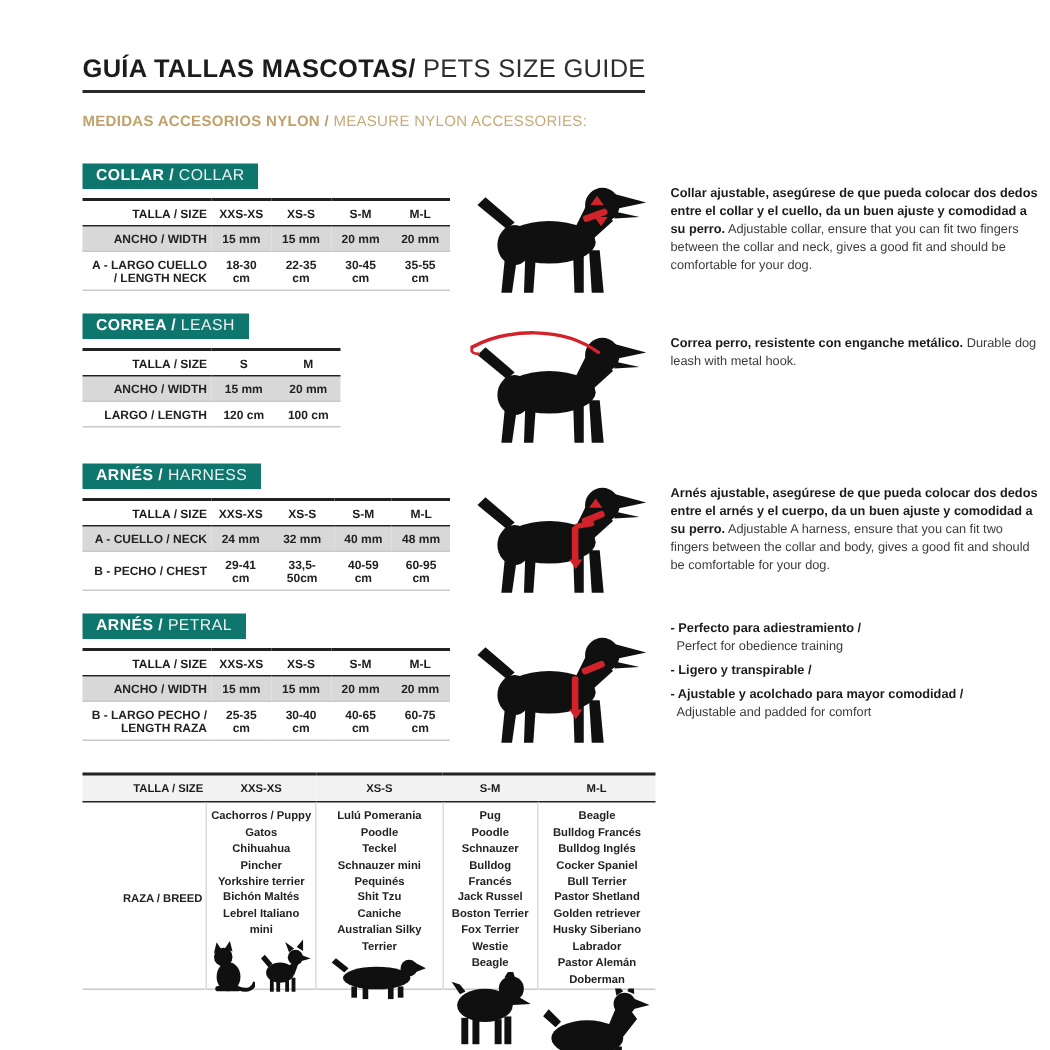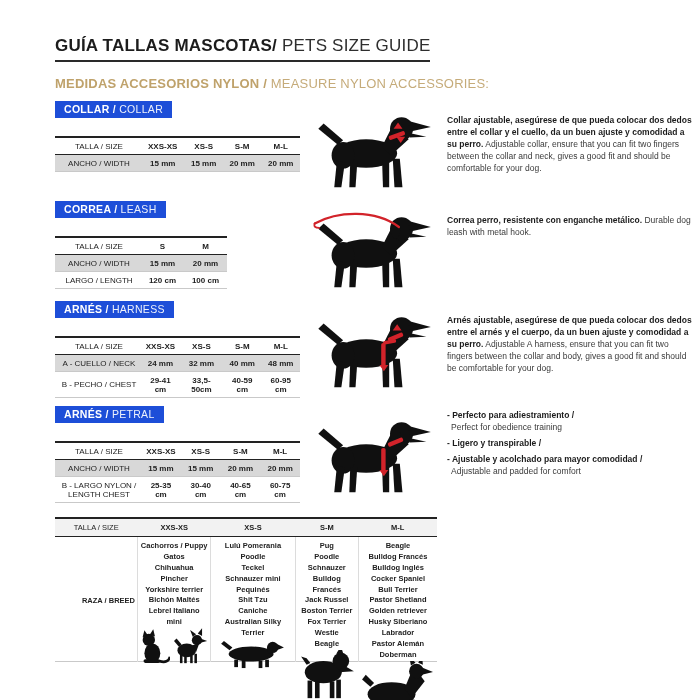--- a/index.html
+++ b/index.html
@@ -8,43 +8,43 @@
     font-family:"Liberation Sans",sans-serif;color:#1c1c1c;
     -webkit-font-smoothing:antialiased;
   }
   .page{padding:36px 4px 0 55px;}
 
   
   .title{display:inline-block;border-bottom:2px solid #2a2a2a;padding-bottom:4px;
     font-size:17px;letter-spacing:.2px;margin-bottom:14px;}
   .title .es{font-weight:bold;}
   .title .en{font-weight:400;color:#2e2e2e;}
-  .subtitle{font-size:13px;color:#bfa26b;margin-bottom:8px;letter-spacing:.2px;}
+  .subtitle{font-size:10px;color:#bfa26b;margin-bottom:20px;letter-spacing:.2px;}
   .subtitle .es{font-weight:bold;}
   .subtitle .en{font-weight:400;opacity:.9;}
 
   
   .section{display:flex;align-items:flex-start;margin-bottom:6px;}
   .col-left{width:250px;flex:0 0 250px;}
   .col-dog{width:140px;flex:0 0 140px;display:flex;justify-content:center;padding-top:8px;}
   .col-desc{flex:1;font-size:8.5px;line-height:1.4;padding:16px 4px 0 2px;}
   .col-desc .es{font-weight:bold;}
   .col-desc .en{font-weight:400;color:#3a3a3a;}
 
-  .badge{display:inline-block;background:#1d4ed8;color:#fff;font-size:10.5px;
-    padding:2px 9px 3px 9px;margin-bottom:18px;letter-spacing:.3px;}
+  .badge{display:inline-block;background:#0f766e;color:#fff;font-size:10.5px;
+    padding:2px 9px 3px 9px;margin-bottom:6px;letter-spacing:.3px;}
   .badge .es{font-weight:bold;}
   .badge .en{font-weight:400;opacity:.92;}
 
   table{border-collapse:collapse;font-size:8px;width:245px;
     border-top:2px solid #222;border-bottom:1px solid #9c9c9c;}
   table.narrow{width:172px;}
   th,td{padding:3.5px 3px;text-align:center;vertical-align:middle;}
   th{font-weight:bold;border-bottom:1px solid #222;}
-  td.lbl,th.lbl{text-align:center;font-weight:normal;width:78px;padding-left:5px;}
+  td.lbl,th.lbl{text-align:right;font-weight:bold;width:78px;padding-left:5px;}
   tbody tr{border-bottom:1px solid #c9c9c9;}
   tbody tr:nth-child(odd){background:#d8d8d8;}
   tbody td{font-weight:600;color:#222;}
 
   
   .bullets{padding-top:6px;}
   .bullet{margin-bottom:4px;}
   .bullet .es::before{content:"- ";font-weight:bold;}
   .bullet .en{display:block;padding-left:4px;}
 
@@ -114,20 +114,27 @@
         </tr>
           </thead>
         <tbody>
           <tr>
             <td class="lbl">ANCHO / WIDTH</td>
             <td>15 mm</td>
             <td>15 mm</td>
             <td>20 mm</td>
             <td>20 mm</td>
           </tr>
+          <tr>
+            <td class="lbl">A - LARGO CUELLO / LENGTH NECK</td>
+            <td>18-30 cm</td>
+            <td>22-35 cm</td>
+            <td>30-45 cm</td>
+            <td>35-55 cm</td>
+          </tr>
         </tbody>
       </table>
     </div>
     <div class="col-dog">
       <svg width="124" height="86" viewBox="0 0 140 96">
         <use href="#dog-base"></use>
         <g fill="#d2232a">
           <rect x="85" y="29" width="19" height="5" rx="2" transform="rotate(-20 95 31)"></rect>
           <polygon points="96,17 101,24 91,24"></polygon>
           <polygon points="99,40 104,33 94,33"></polygon>
@@ -251,21 +258,21 @@
           </thead>
         <tbody>
           <tr>
             <td class="lbl">ANCHO / WIDTH</td>
             <td>15 mm</td>
             <td>15 mm</td>
             <td>20 mm</td>
             <td>20 mm</td>
           </tr>
           <tr>
-            <td class="lbl">B - LARGO NYLON / LENGTH CHEST</td>
+            <td class="lbl">B - LARGO PECHO / LENGTH RAZA</td>
             <td>25-35 cm</td>
             <td>30-40 cm</td>
             <td>40-65 cm</td>
             <td>60-75 cm</td>
           </tr>
         </tbody>
       </table>
     </div>
     <div class="col-dog">
       <svg width="124" height="86" viewBox="0 0 140 96">

